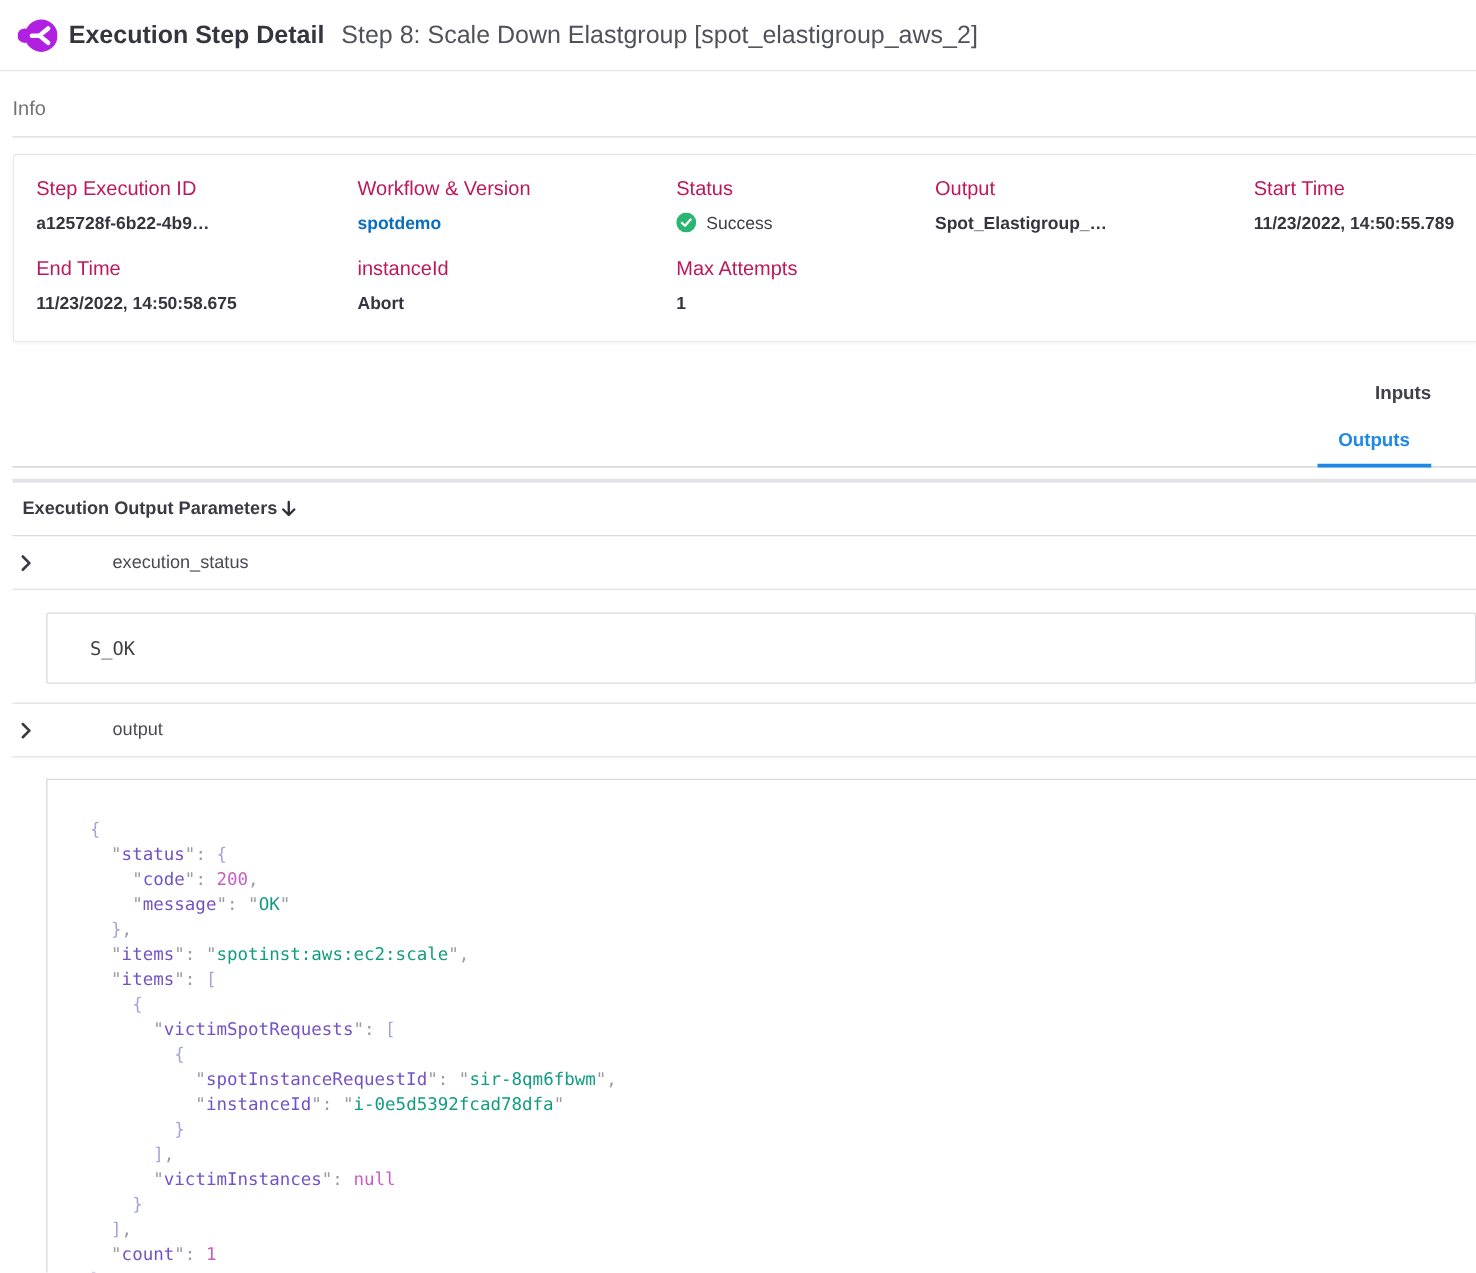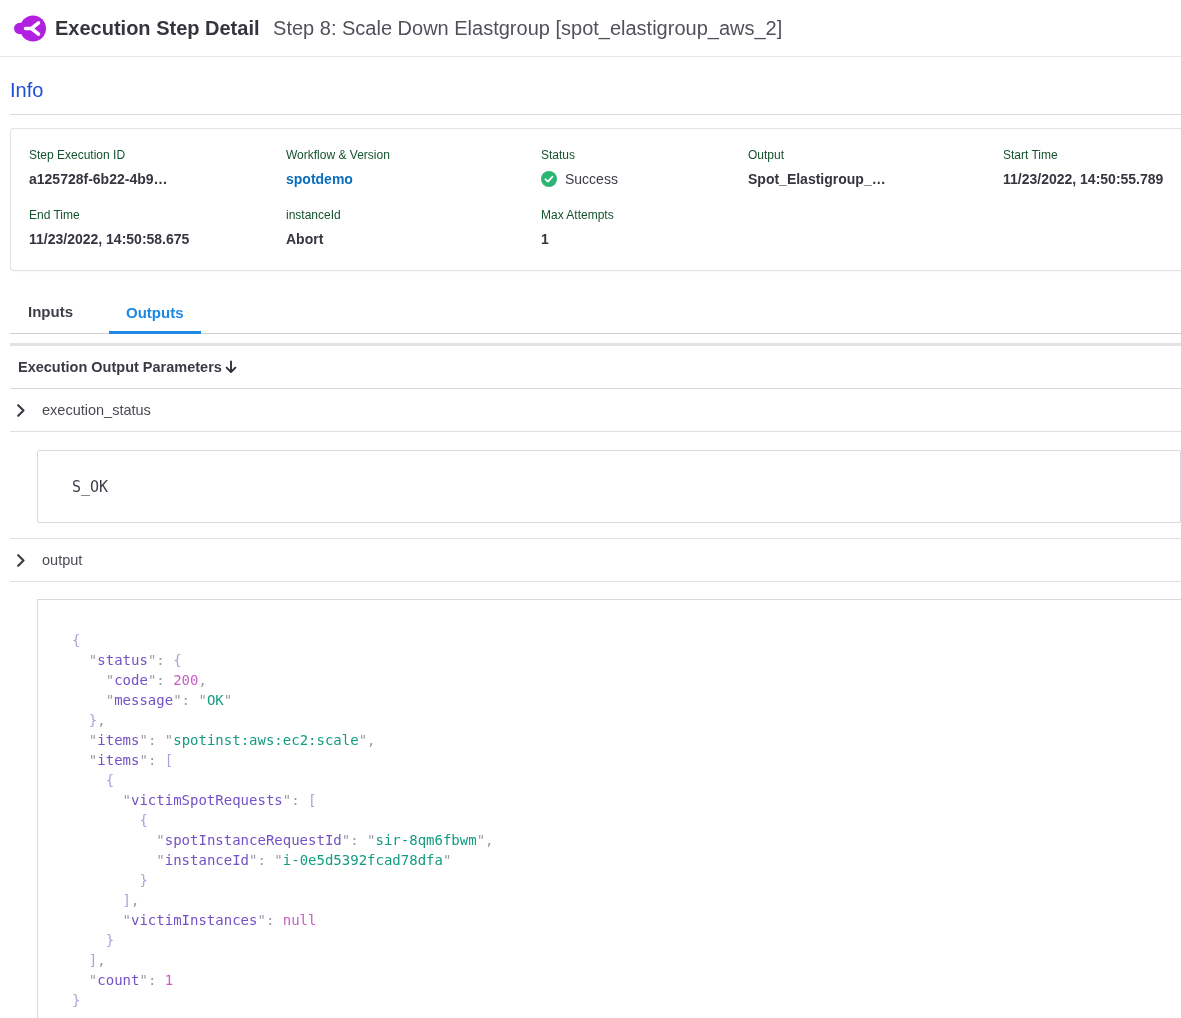--- a/index.html
+++ b/index.html
@@ -8,60 +8,60 @@
 
   
   .topbar { display: flex; align-items: center; height: 57px; padding-left: 14px;
     border-bottom: 1px solid #e7e7ea; }
   .logo { width: 32px; height: 27px; margin-right: 9px; display: inline-flex; }
   .titlebar { font-size: 20px; white-space: nowrap; }
   .t-main { font-weight: 700; color: #35353f; }
   .t-sub  { font-weight: 400; color: #51515c; margin-left: 8px; }
 
   
-  .section-head { margin: 0 0 0 10px; padding: 22px 0 12px 0; font-size: 20px; color: #1d4ed8;
+  .section-head { margin: 0 0 0 10px; padding: 22px 0 12px 0; font-size: 16px; color: #737373;
     border-bottom: 1px solid #d9d9dd; }
 
   
   .info-card { margin: 13px 0 0 10px; border: 1px solid #e3e3e7; border-right: 0;
     border-radius: 4px 0 0 4px; box-shadow: 0 1px 2px rgba(0,0,0,0.04);
     display: grid; grid-template-columns: 257px 255px 207px 255px 1fr;
     grid-row-gap: 21px; padding: 19px 0 23px 18px; background: #fff; }
-  .flabel { font-size: 12px; color: #14532d; margin-bottom: 9px; }
+  .flabel { font-size: 16px; color: #be185d; margin-bottom: 9px; }
   .fvalue { font-size: 14px; font-weight: 700; color: #35353f; }
   .fvalue.normal { font-weight: 400; color: #3c3c46; }
   .fvalue.link { color: var(--link-blue, #0a6ebd); font-weight: 700; cursor: pointer; }
   .status-line { display: flex; align-items: center; gap: 8px; text-align: center; }
   .chk { width: 16px; height: 16px; display: inline-flex; }
 
   
   .tabs { display: flex; align-items: flex-end; margin: 24px 0 0 10px; padding-left: 18px;
-    border-bottom: 1px solid #cfcfd4; }
+    border-bottom: 1px solid #cfcfd4; flex-direction: column; }
   .tab { font-size: 15px; font-weight: 700; color: #3f3f4a; padding: 8px 0 10px 0;
     margin-right: 36px; cursor: pointer; border-bottom: 3px solid transparent; }
   .tab.active { color: var(--tab-active-blue, #1e88e5); padding: 8px 17px 10px 17px;
     border-bottom: 3px solid var(--tab-active-blue, #1e88e5); margin-bottom: -1px; }
   .thick-divider { height: 3px; background: #e2e2e6; margin: 9px 0 0 10px; }
 
   
   .out-header { display: flex; gap: 1px; margin-left: 10px;
     padding: 13px 0 13px 8px; border-bottom: 1px solid #d9d9dd; }
   .out-header .oh-label { font-size: 14.5px; font-weight: 700; color: #3a3a44; }
   .dl-btn { display: inline-flex; cursor: pointer; }
 
   
   .param-row { display: flex; align-items: center; gap: 15px; margin-left: 10px;
     padding: 13px 0 13px 7px; border-bottom: 1px solid #e0e0e4; cursor: pointer; }
   .chev { display: inline-flex; width: 10px; }
-  .param-name { font-size: 14.5px; color: #4a4a55; }
+  .param-name { font-size: 14.5px; color: #4a4a55; margin-left: 48px; }
 
   
   .value-wrap { border-bottom: 1px solid #e0e0e4; margin-left: 10px; padding: 18px 0 15px 27px; }
   .value-box { border: 1px solid #d9d9dd; border-radius: 2px; background: #fff;
-    height: 73px; display: flex; align-items: center; padding-left: 34px;
+    height: 57px; display: flex; align-items: center; padding-left: 34px;
     font-family: "DejaVu Sans Mono", monospace; font-size: 15px; color: #3f3f49; }
 
   .code-wrap { margin-left: 37px; margin-top: 17px; }
   .code-box { border: 1px solid #d9d9dd; border-right: 0; background: #fff;
     padding: 30px 0 30px 34px; }
   pre.code { font-family: "DejaVu Sans Mono", monospace; font-size: 14px; line-height: 20px;
     white-space: pre; color: #55555f; }
 
   
   .t-q { color: var(--tok-quote, #9b9ba8); }

